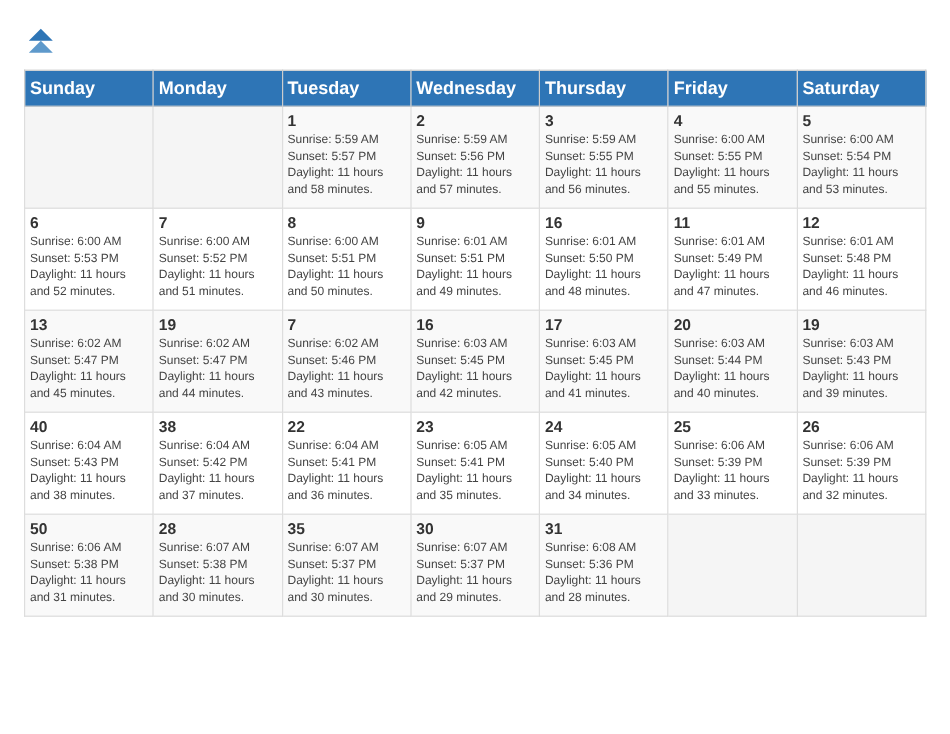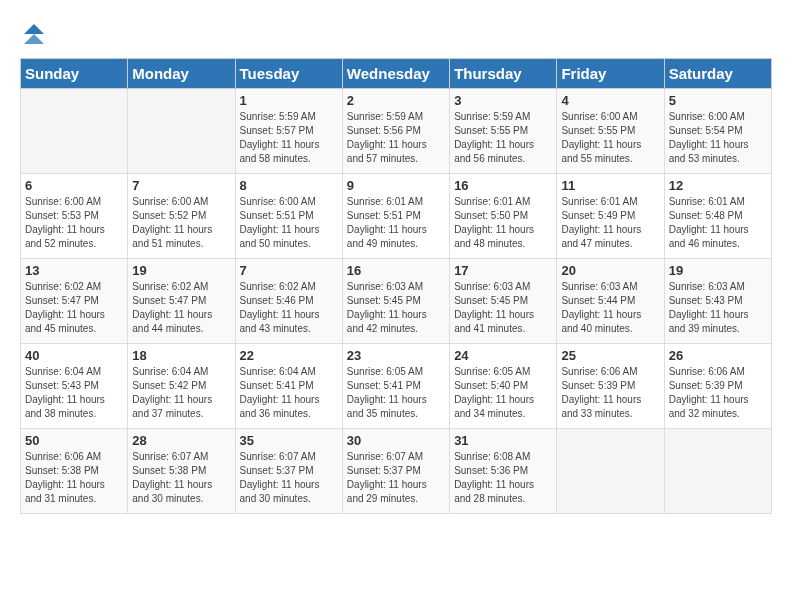--- a/index.html
+++ b/index.html
@@ -212,21 +212,21 @@
           <span class="day-num">19</span>
           <div class="day-info">Sunrise: 6:03 AM<br>Sunset: 5:43 PM<br>Daylight: 11 hours and 39 minutes.</div>
         </td>
       </tr>
       <tr>
         <td>
           <span class="day-num">40</span>
           <div class="day-info">Sunrise: 6:04 AM<br>Sunset: 5:43 PM<br>Daylight: 11 hours and 38 minutes.</div>
         </td>
         <td>
-          <span class="day-num">18</span>
+          <span class="day-num">38</span>
           <div class="day-info">Sunrise: 6:04 AM<br>Sunset: 5:42 PM<br>Daylight: 11 hours and 37 minutes.</div>
         </td>
         <td>
           <span class="day-num">22</span>
           <div class="day-info">Sunrise: 6:04 AM<br>Sunset: 5:41 PM<br>Daylight: 11 hours and 36 minutes.</div>
         </td>
         <td>
           <span class="day-num">23</span>
           <div class="day-info">Sunrise: 6:05 AM<br>Sunset: 5:41 PM<br>Daylight: 11 hours and 35 minutes.</div>
         </td>

